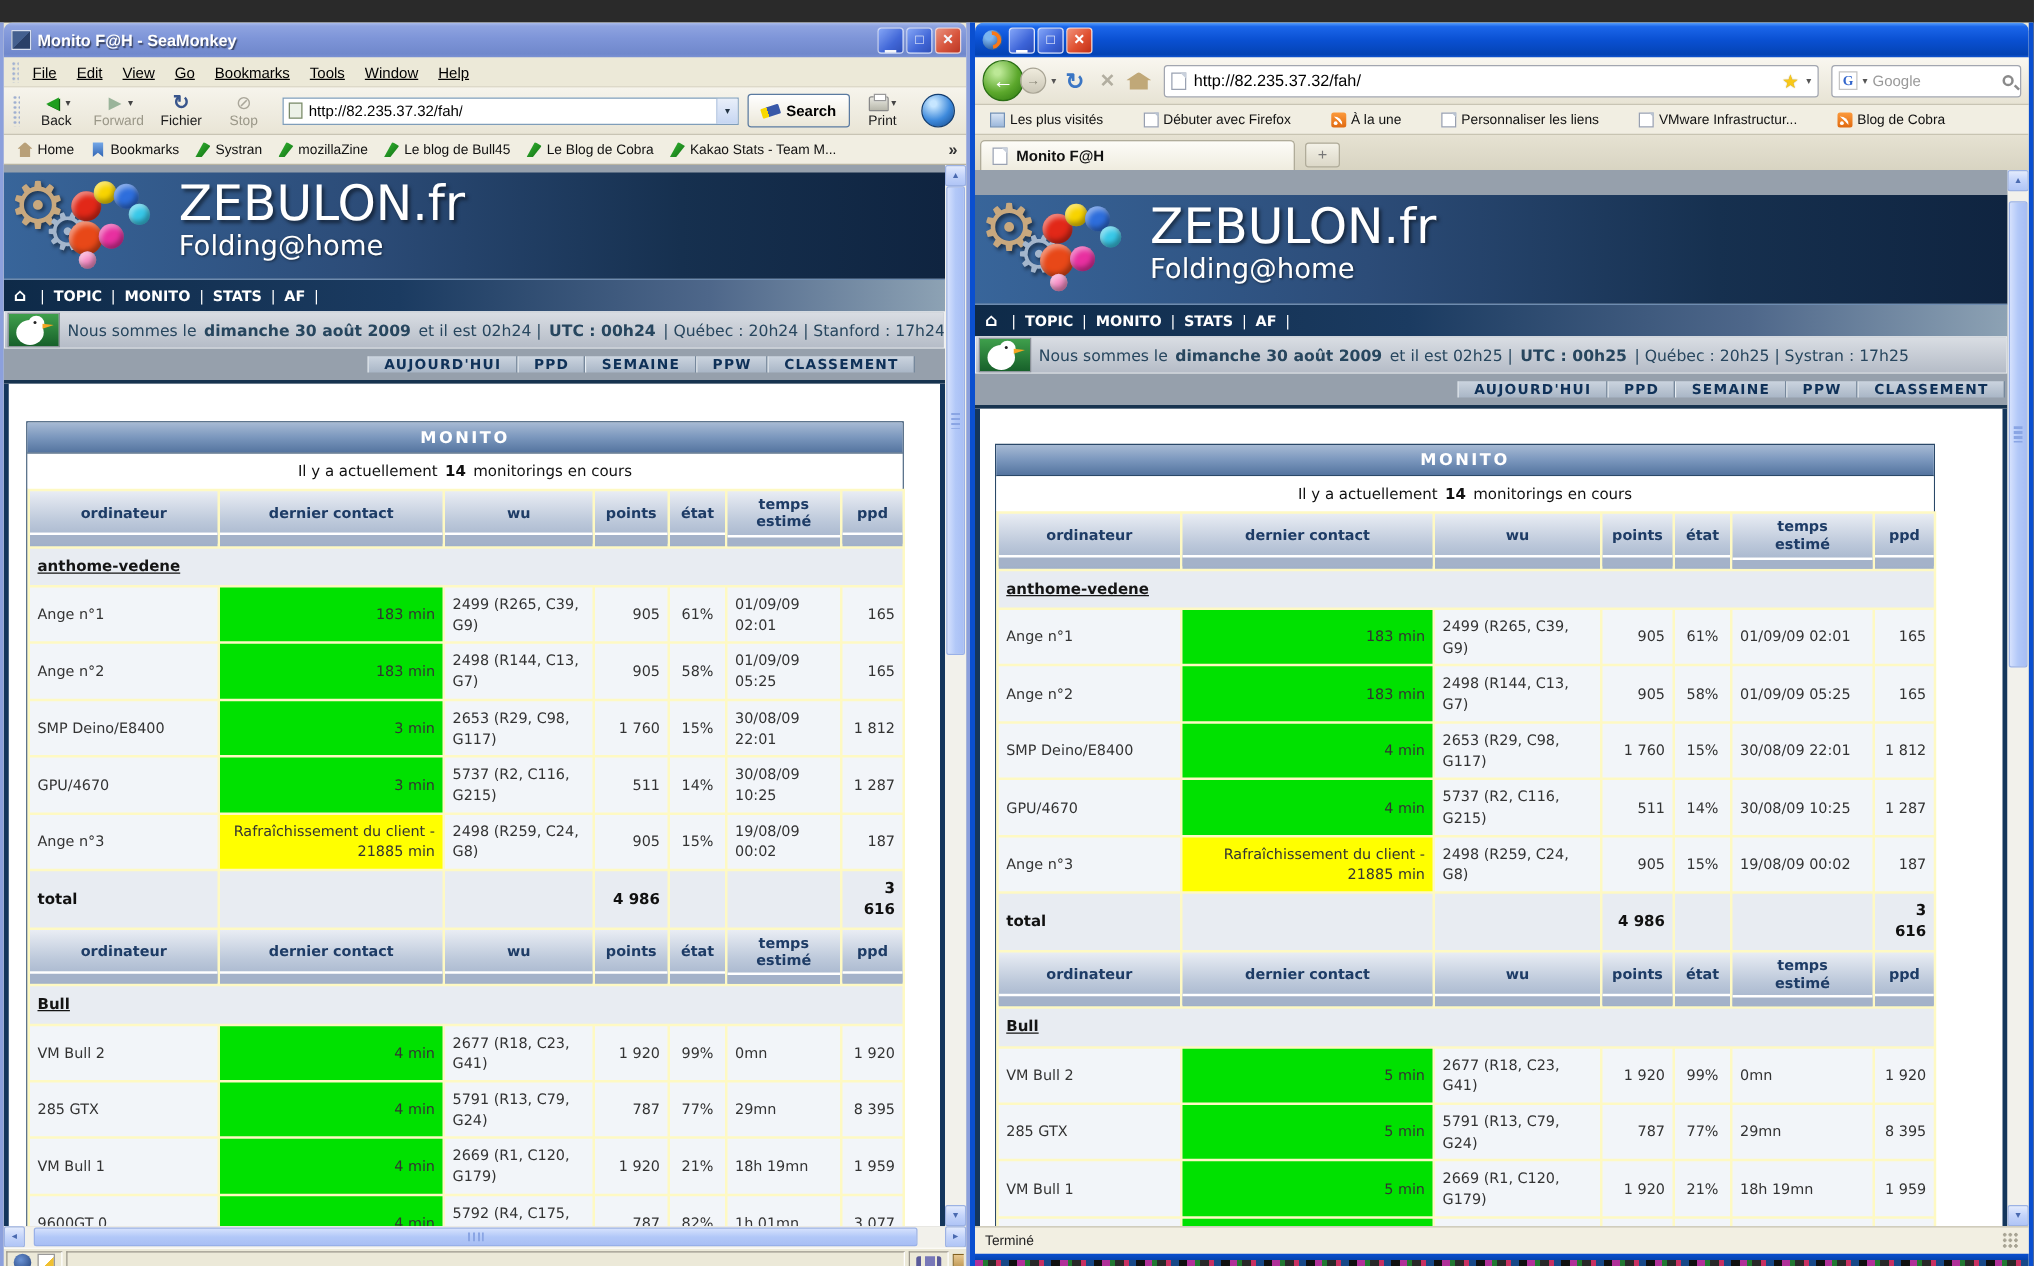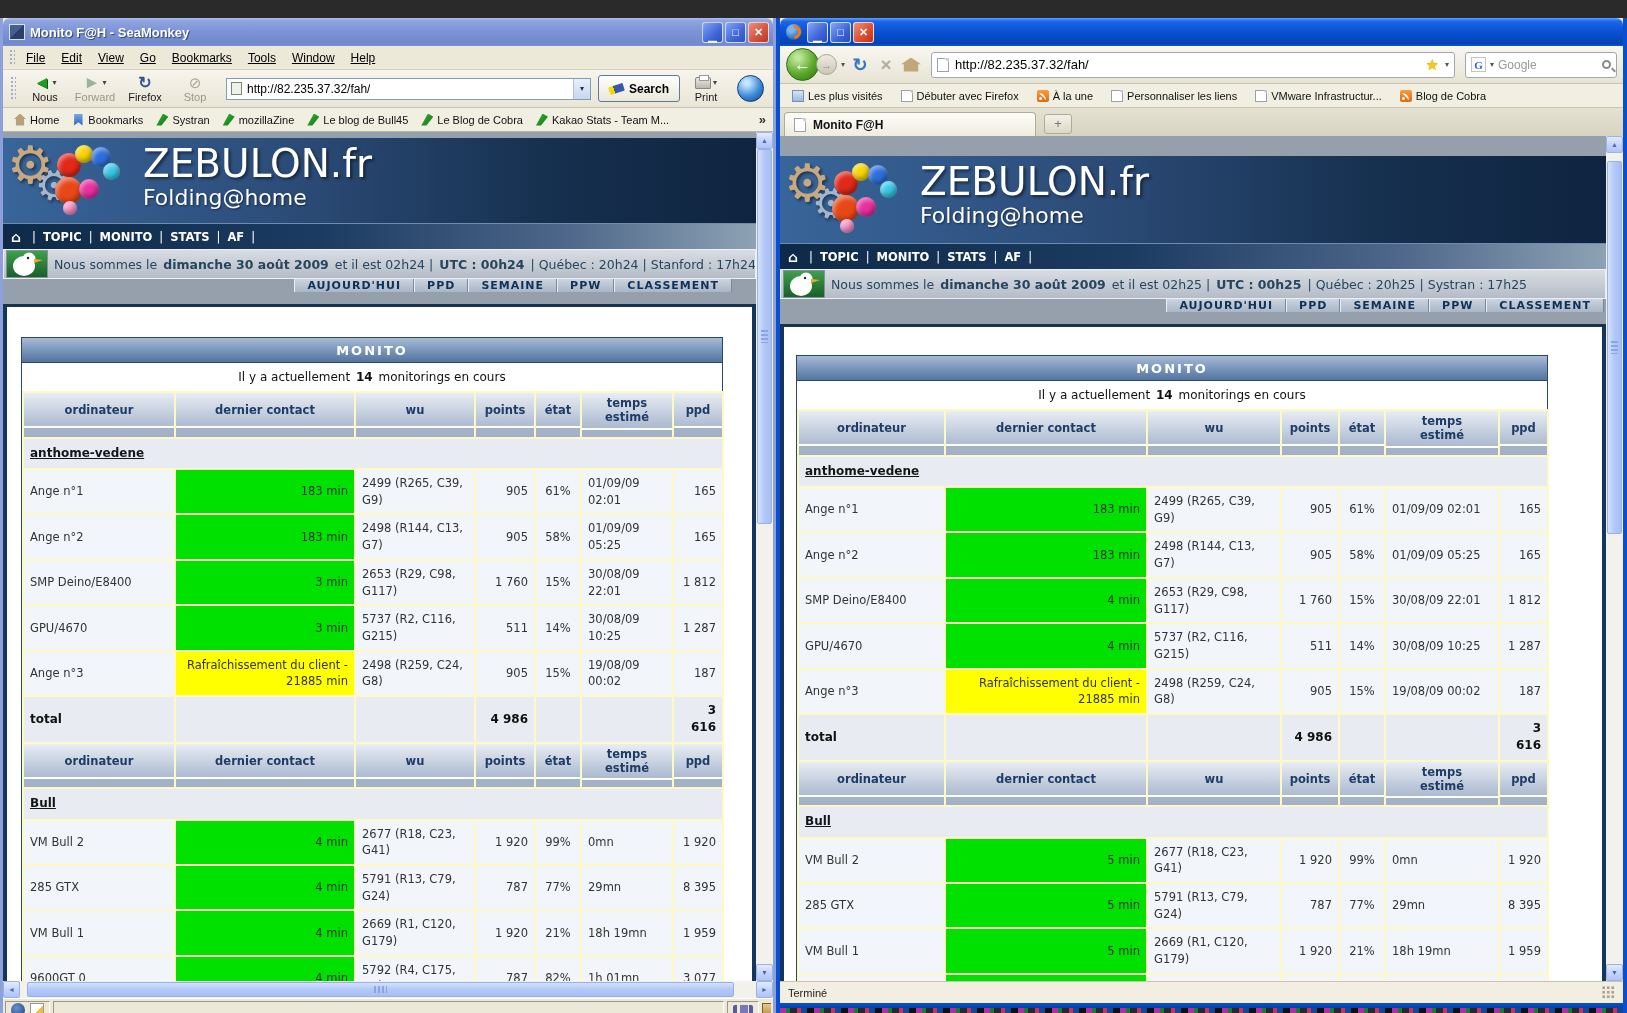--- a/index.html
+++ b/index.html
@@ -135,21 +135,21 @@
   .zb-home { font-size:14px; margin-right:4px; line-height:1; }
   .zb-nav-items { display:flex; align-items:center; }
   .zb-nav-item { display:flex; align-items:center; }
   .zb-nav-item::before { content:"|"; margin:0 7px; font-weight:normal; }
   .zb-nav-items::after { content:"|"; margin:0 7px; font-weight:normal; }
 
   .zb-datebar { flex:none; height:30px; background:linear-gradient(#D9DDE3,#B5BCC7); border:1px solid #EDEFF2; display:flex; align-items:center; gap:6px; padding-right:8px; color:#27465E; font-size:12.5px; white-space:nowrap; overflow:hidden; }
   .duck { width:42px; height:28px; margin-left:2px; background:linear-gradient(#3FA04C,#17602A); border:1px solid #8A9098; position:relative; flex:none; }
   .db-b { font-weight:bold;text-align:right; }
 
-  .stat-tabs { flex:none; height:28px; background:#96A0AC; border-bottom:3px solid #17334F; display:flex; justify-content:flex-end; align-items:flex-start; }
+  .stat-tabs { flex:none; height:28px; background:#96A0AC; border-bottom:3px solid #17334F; display:flex; justify-content:flex-end; align-items:center; }
   .pg-left  .stat-tabs { padding-right:24px; }
   .pg-right .stat-tabs { padding-right:2px; }
   .stat-tab { background:linear-gradient(#CBD4DF,#A9B6C6); border-left:1px solid #E8EEF4; border-right:1px solid #76889C; color:#0F3158; font-weight:bold; font-size:11px; letter-spacing:1px; display:flex; align-items:center; padding:0 12px; white-space:nowrap; }
 
   .zb-white { flex:1; background:#fff; border-left:4px solid #14365C; border-right:4px solid #14365C; overflow:hidden; }
   .pg-left  .zb-white { padding:30px 0 0 14px; }
   .pg-right .zb-white { padding:28px 0 0 12px; }
 
   .monito-box { border:1px solid #2A4868; background:#fff; }
   .pg-left  .monito-box { width:702px; }
@@ -210,34 +210,34 @@
         </span>
     </div>
 
     <div class="sm-navbar">
       <span class="grippy"></span>
       <span class="nav-btn">
         <span class="nav-ic-row">
             <span class="arr-back">◄</span>
             <span class="mini-drop">▾</span>
           </span>
-        <span>Nous</span>
+        <span>Back</span>
       </span>
       <span class="nav-btn disabled">
         <span class="nav-ic-row">
             <span class="arr-fwd">►</span>
             <span class="mini-drop">▾</span>
           </span>
         <span>Forward</span>
       </span>
       <span class="nav-btn">
         <span class="nav-ic-row">
             <span class="ic-reload">↻</span>
           </span>
-        <span>Firefox</span>
+        <span>Fichier</span>
       </span>
       <span class="nav-btn disabled">
         <span class="nav-ic-row">
             <span class="ic-stop">⊘</span>
           </span>
         <span>Stop</span>
       </span>
       <span class="urlfield">
         <span class="uf-ic"></span>
         <span class="uf-text">http://82.235.37.32/fah/</span>
@@ -618,21 +618,21 @@
       </span>
       <span class="fx-search">
         <span class="g-ic">G</span>
         <span class="fx-drop">▾</span>
         <span>Google</span>
         <span class="mag"></span>
       </span>
     </div>
 
     <div class="fx-bmbar">
-      <span style="display:flex;gap:6px">
+      <span style="display:flex;gap:20px">
 
       <span class="bm-item">
           <span class="ic folder-icon"></span>
           <span>Les plus visités</span>
         </span>
           <span class="bm-item">
           <span class="ic page-icon"></span>
           <span>Débuter avec Firefox</span>
         </span>
           <span class="bm-item">

